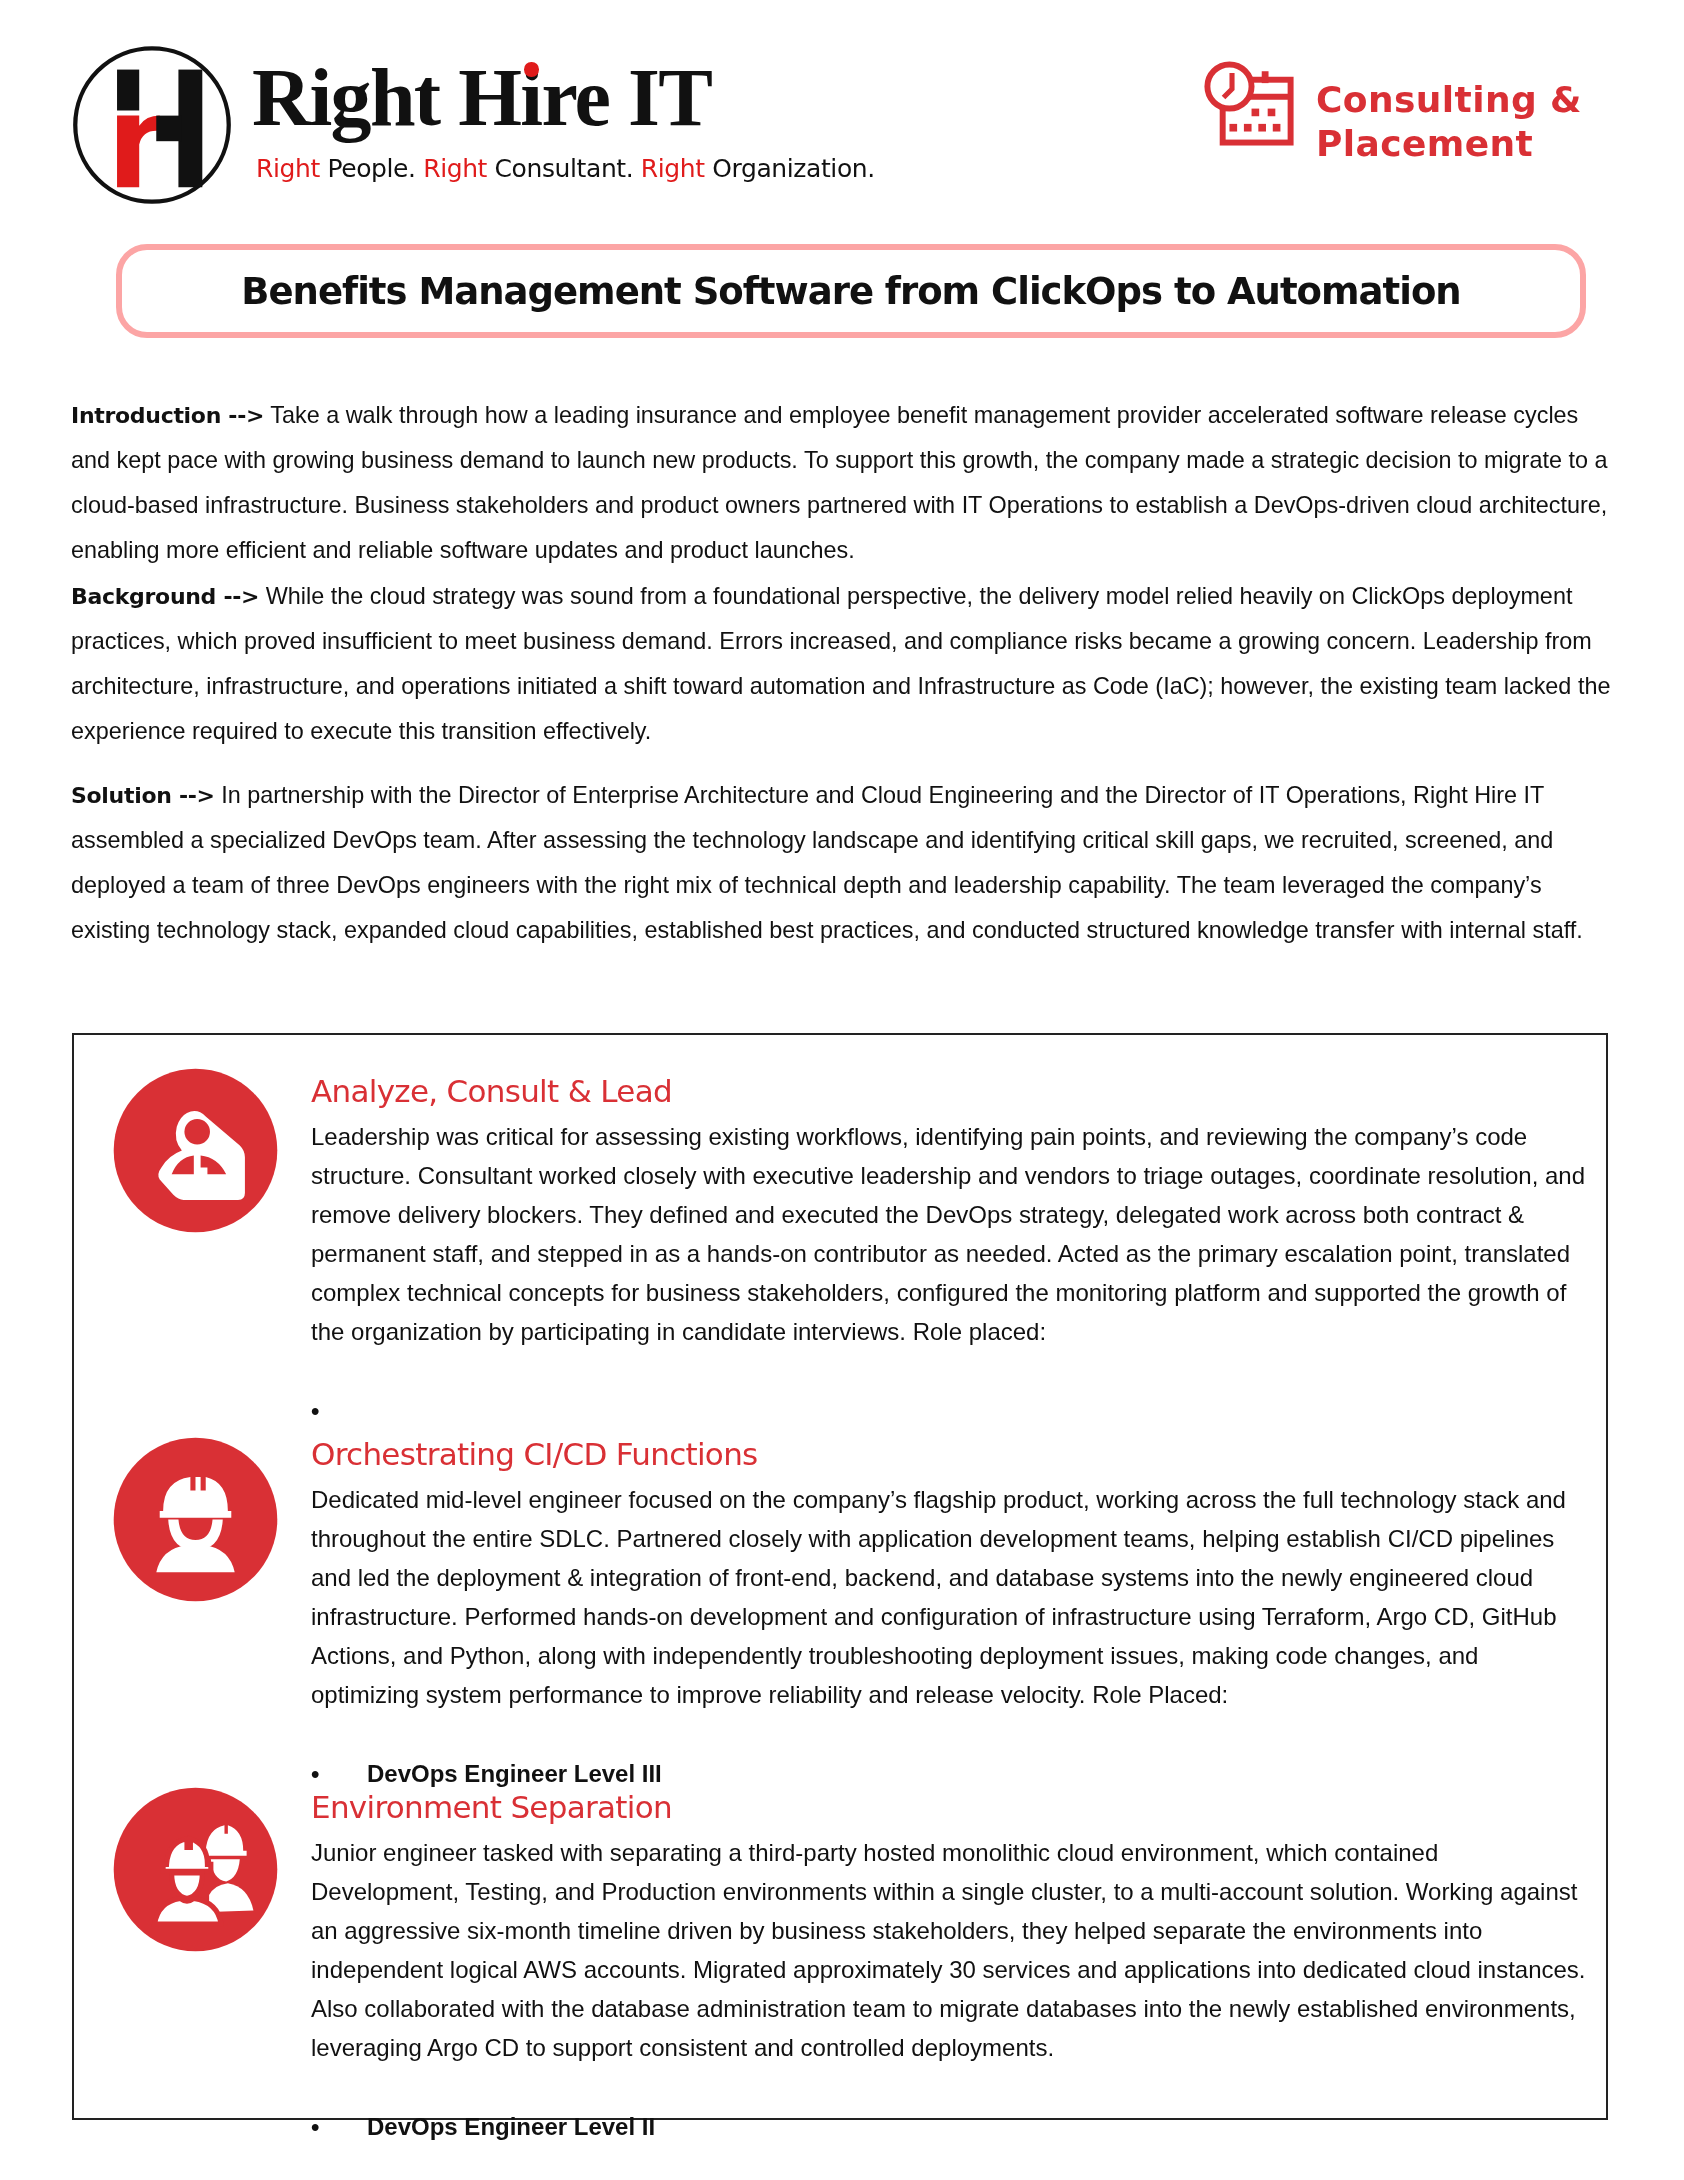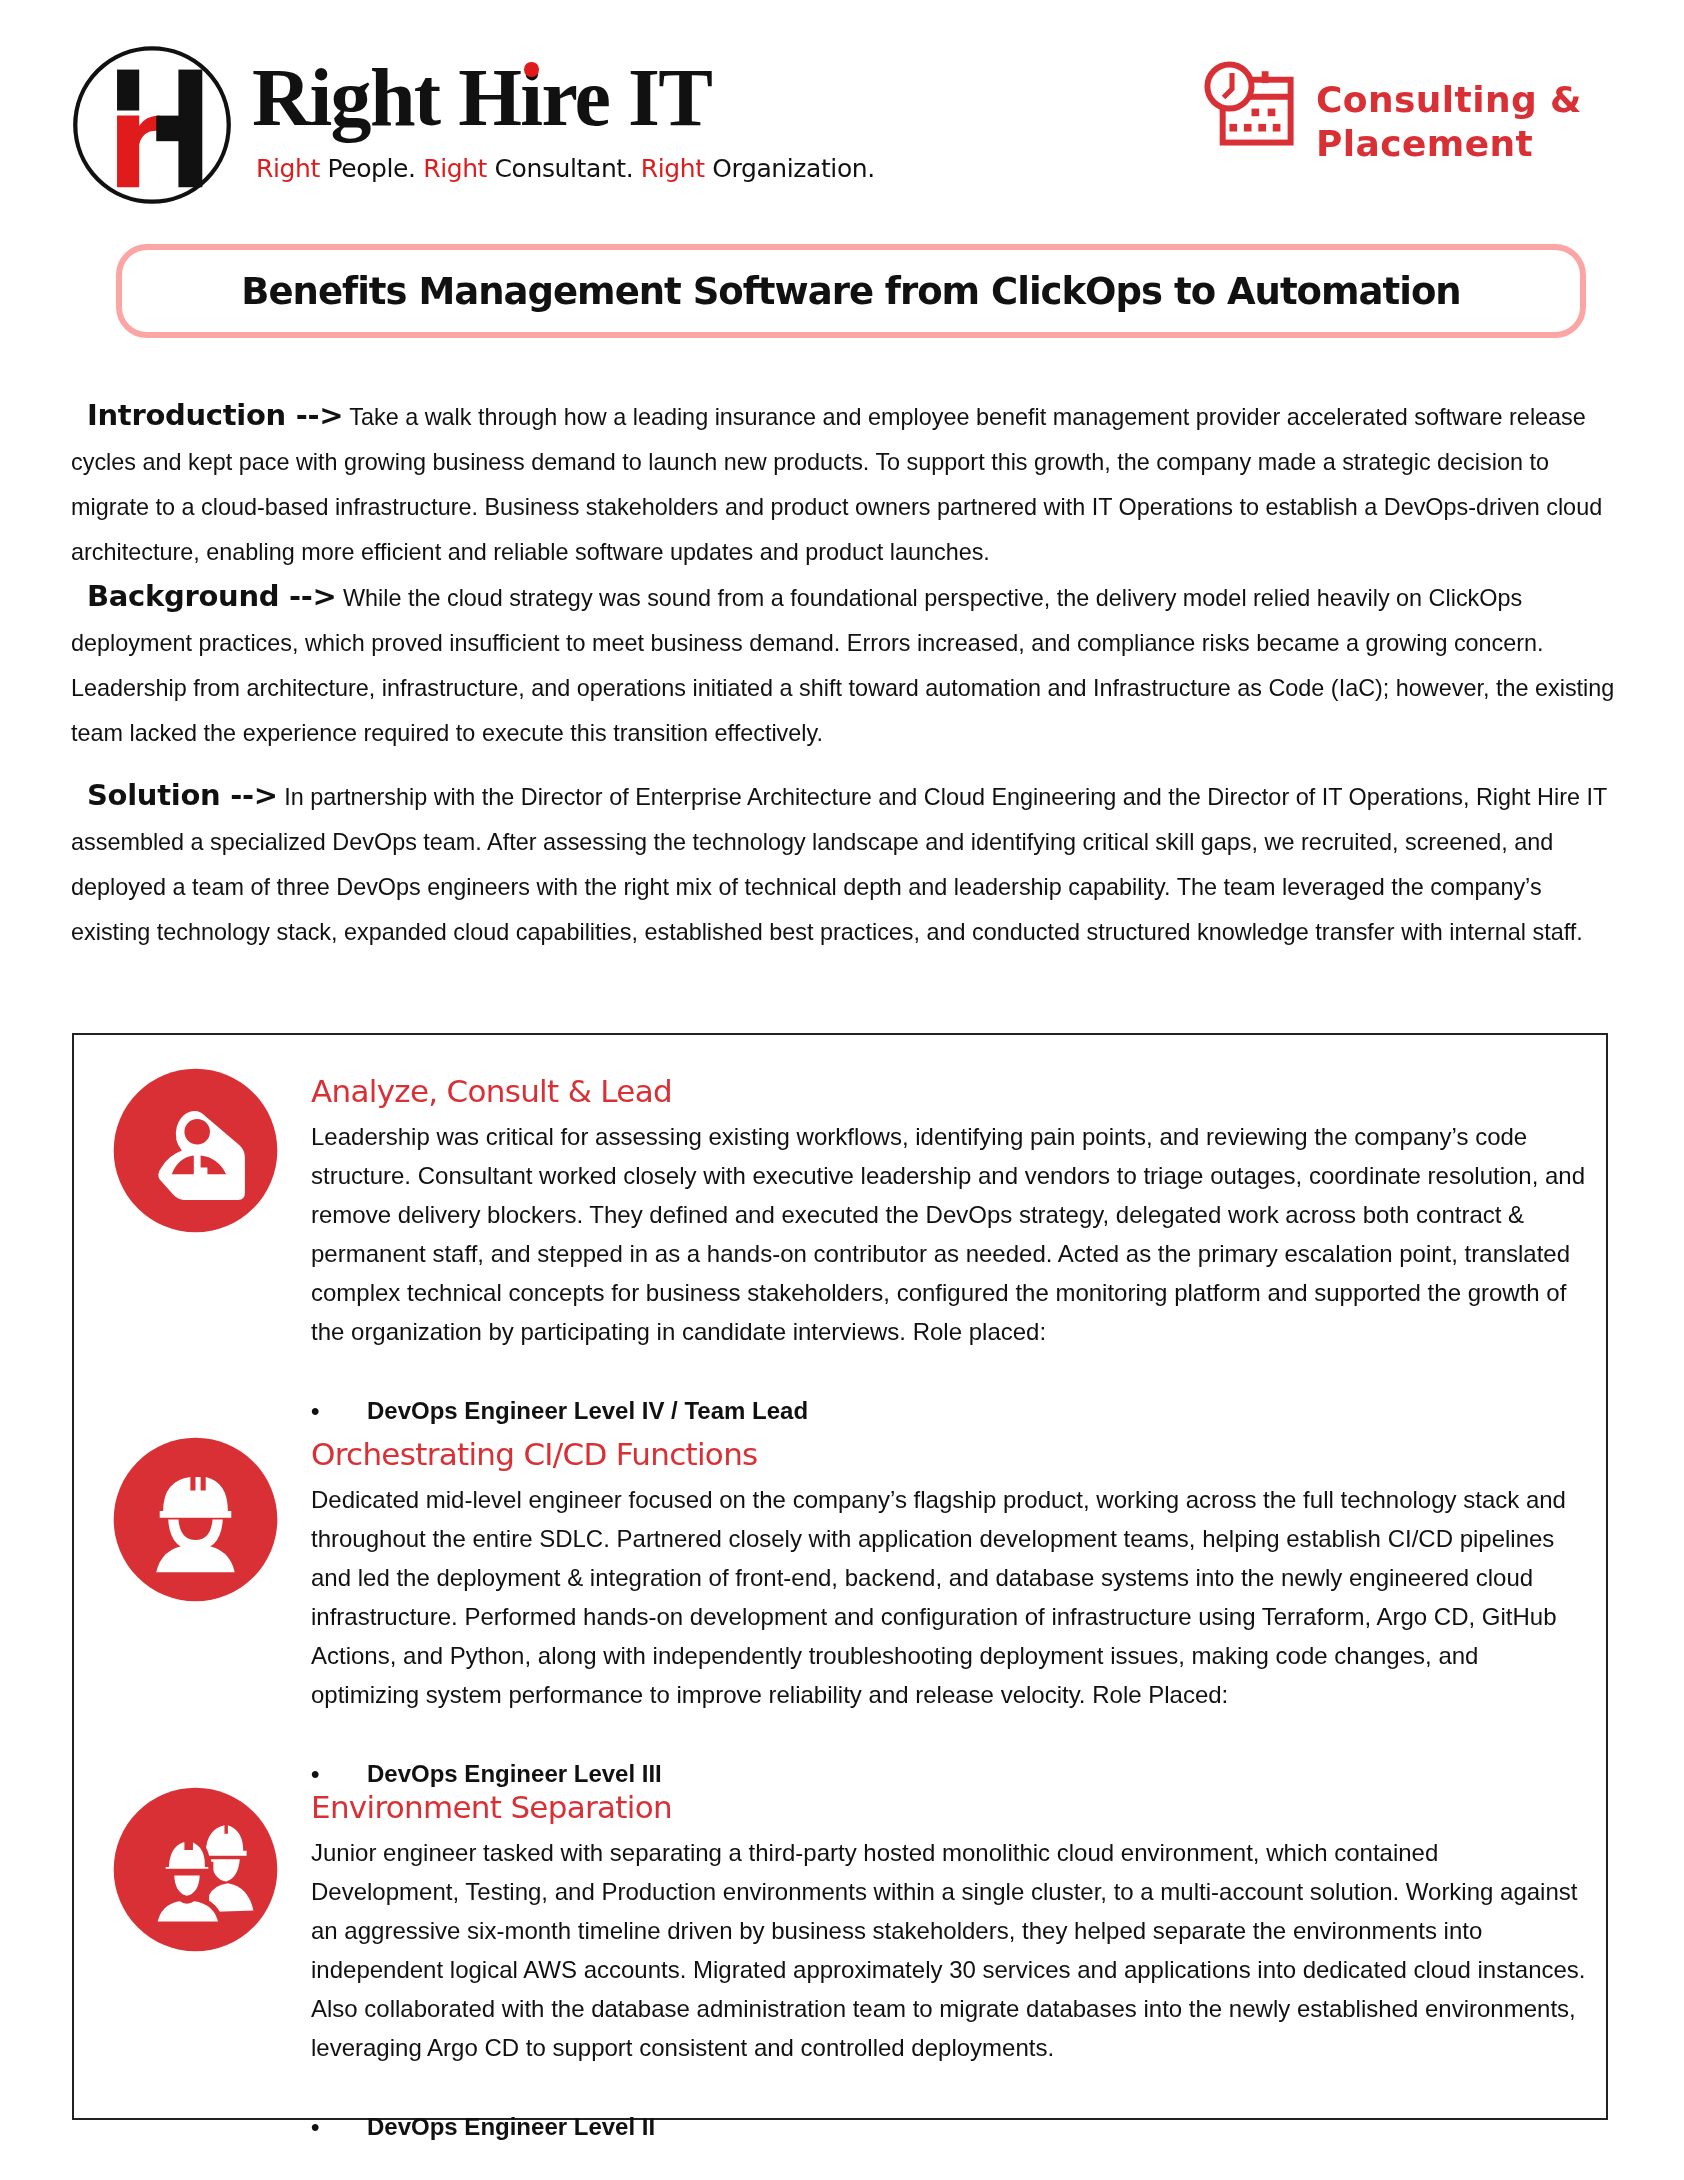--- a/index.html
+++ b/index.html
@@ -23,21 +23,21 @@
 
     
     .title-box { position: absolute; left: 116px; top: 244px; width: 1458px; height: 82px;
                  border: 6px solid #fca5a5; border-radius: 31px; display: flex; align-items: center;
                  justify-content: center; }
     .title-box h1 { margin: 0; font-family: "DejaVu Sans", sans-serif; font-weight: bold;
                     font-size: 37px; letter-spacing: -1px; color: #111; }
 
     
     .para { position: absolute; left: 71px; width: 1550px; font-size: 23.4px; line-height: 45px; color: #111; }
-    .para .lead { font-family: "DejaVu Sans", sans-serif; font-weight: bold; font-size: 29px; letter-spacing: -0.3px; margin-left: 16px; }
+    .para .lead { font-family: "DejaVu Sans", sans-serif; font-weight: bold; font-size: 22px; letter-spacing: -0.3px; }
     .p-intro { top: 393px; }
     .p-background { top: 574px; }
     .p-solution { top: 773px; }
 
     
     .roles-box { position: absolute; left: 72px; top: 1033px; width: 1532px; height: 1083px;
                  border: 2.6px solid #222; box-sizing: content-box; }
     .role { position: absolute; left: 0; width: 100%; }
     .role-icon { position: absolute; left: 38px; width: 167px; height: 167px; }
     .role-title { position: absolute; left: 237px; margin: 0; font-family: "DejaVu Sans", sans-serif;
@@ -124,21 +124,20 @@
       <circle cx="98" cy="98" r="96" fill="#d93035"></circle>
       <path d="M88 54 Q100 48 110 58 L150 92 Q156 98 156 106 V148 Q156 156 148 156 H84 Q78 156 72 150 L56 132 Q52 126 58 118 Q66 104 82 98 Q72 86 76 70 Q80 58 88 54 Z" fill="#fff"></path>
       <circle cx="100" cy="76" r="15" fill="#d93035"></circle>
       <path d="M70 126 Q78 106 96 104 V126 Z" fill="#d93035"></path>
       <path d="M104 104 Q124 106 134 126 H112 V118 H104 Z" fill="#d93035"></path>
     </svg>
     <h2 class="role-title">Analyze, Consult &amp; Lead</h2>
     <p class="role-desc">Leadership was critical for assessing existing workflows, identifying pain points, and reviewing the company’s code structure. Consultant worked closely with executive leadership and vendors to triage outages, coordinate resolution, and remove delivery blockers. They defined and executed the DevOps strategy, delegated work across both contract &amp; permanent staff, and stepped in as a hands-on contributor as needed. Acted as the primary escalation point, translated complex technical concepts for business stakeholders, configured the monitoring platform and supported the growth of the organization by participating in candidate interviews. Role placed:</p>
     <div class="role-bullet">
       <span class="dot">•</span>
-      <span>DevOps Engineer Level IV / Team Lead</span>
     </div>
   </div>
 
   <div class="role role-2">
     <svg class="role-icon" viewBox="0 0 196 196">
       <circle cx="98" cy="98" r="96" fill="#d93035"></circle>
       <path d="M60 88 Q60 52 92 48 V64 H98 V48 H104 V64 H110 V48 Q136 54 136 88 H140 V96 H56 V88 Z" fill="#fff"></path>
       <path d="M66 98 H78 Q80 122 98 122 Q116 122 118 98 H130 Q128 134 98 134 Q68 134 66 98 Z" fill="#fff"></path>
       <path d="M52 160 Q58 132 88 128 Q98 136 108 128 Q138 132 144 160 Z" fill="#fff"></path>
     </svg>

